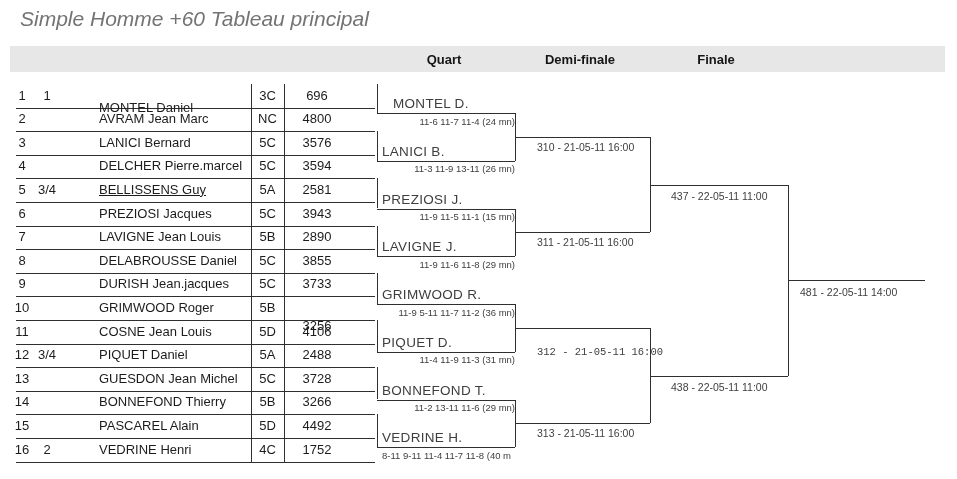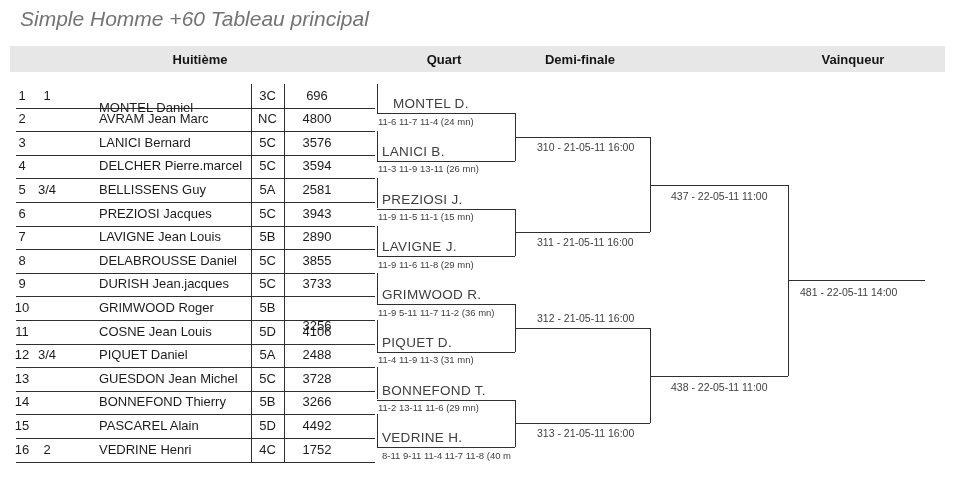--- a/index.html
+++ b/index.html
@@ -8,35 +8,34 @@
   .title{position:absolute;left:20px;top:7px;font-size:21px;font-style:italic;
          color:#737373;white-space:nowrap;}
   .header-band{position:absolute;left:10px;top:46px;width:935px;height:26px;background:#e7e7e7;}
   .hdr{position:absolute;top:6px;width:200px;text-align:center;font-size:13px;
        font-weight:bold;color:#151515;white-space:nowrap;}
   .hl{position:absolute;height:1px;background:#2f2f2f;}
   .vl{position:absolute;width:1px;background:#2f2f2f;}
   .cell{position:absolute;font-size:13px;color:#1c1c1c;white-space:nowrap;line-height:1.15;}
   .c-center{text-align:center;}
   .qname{position:absolute;font-size:13.5px;color:#3e3e3e;letter-spacing:.3px;white-space:nowrap;}
-  .score{position:absolute;font-size:9.5px;color:#3e3e3e;text-align:left;
+  .score{position:absolute;font-size:9.5px;color:#3e3e3e;text-align:right;
          white-space:nowrap;overflow:hidden;}
   .score-left{text-align:center;}
   .mlabel{position:absolute;font-size:10.5px;color:#3e3e3e;white-space:nowrap;}
 </style>
 </head>
 <body>
 
 <div class="page">
   <div class="title">Simple Homme +60 Tableau principal</div>
   <div class="header-band">
-    <span class="hdr" style="left:90px">Huitième</span>
     <span class="hdr" style="left:470px">Demi-finale</span>
     <span class="hdr" style="left:334px">Quart</span>
-    <span class="hdr" style="left:743px">Vainqueur</span>
+    <span class="hdr" style="left:606px">Finale</span>
   </div>
   <div id="bracket">
       <div class="hl" style="left: 16px; top: 107.6px; width: 359px;"></div>
       <div class="hl" style="left: 16px; top: 131.2px; width: 359px;"></div>
       <div class="hl" style="left: 16px; top: 154.8px; width: 359px;"></div>
       <div class="hl" style="left: 16px; top: 178.4px; width: 359px;"></div>
       <div class="hl" style="left: 16px; top: 202px; width: 359px;"></div>
       <div class="hl" style="left: 16px; top: 225.6px; width: 359px;"></div>
       <div class="hl" style="left: 16px; top: 249.2px; width: 359px;"></div>
       <div class="hl" style="left: 16px; top: 272.8px; width: 359px;"></div>
@@ -65,21 +64,21 @@
       <div class="cell" style="left: 99px; top: 135.7px;">LANICI Bernard</div>
       <div class="cell c-center" style="left: 251px; top: 135.7px; width: 33px;">5C</div>
       <div class="cell c-center" style="left: 287px; top: 135.7px; width: 60px;">3576</div>
       <div class="cell c-center" style="left: 12px; top: 159.3px; width: 20px;">4</div>
       <div class="cell c-center" style="left: 34px; top: 159.3px; width: 26px;"></div>
       <div class="cell" style="left: 99px; top: 159.3px;">DELCHER Pierre.marcel</div>
       <div class="cell c-center" style="left: 251px; top: 159.3px; width: 33px;">5C</div>
       <div class="cell c-center" style="left: 287px; top: 159.3px; width: 60px;">3594</div>
       <div class="cell c-center" style="left: 12px; top: 182.9px; width: 20px;">5</div>
       <div class="cell c-center" style="left: 34px; top: 182.9px; width: 26px;">3/4</div>
-      <div class="cell" style="left: 99px; top: 182.9px;">BELLISSENS Guy</div>
+      <div class="cell" style="left: 99px; top: 182.9px; text-decoration: underline;">BELLISSENS Guy</div>
       <div class="cell c-center" style="left: 251px; top: 182.9px; width: 33px;">5A</div>
       <div class="cell c-center" style="left: 287px; top: 182.9px; width: 60px;">2581</div>
       <div class="cell c-center" style="left: 12px; top: 206.5px; width: 20px;">6</div>
       <div class="cell c-center" style="left: 34px; top: 206.5px; width: 26px;"></div>
       <div class="cell" style="left: 99px; top: 206.5px;">PREZIOSI Jacques</div>
       <div class="cell c-center" style="left: 251px; top: 206.5px; width: 33px;">5C</div>
       <div class="cell c-center" style="left: 287px; top: 206.5px; width: 60px;">3943</div>
       <div class="cell c-center" style="left: 12px; top: 230.1px; width: 20px;">7</div>
       <div class="cell c-center" style="left: 34px; top: 230.1px; width: 26px;"></div>
       <div class="cell" style="left: 99px; top: 230.1px;">LAVIGNE Jean Louis</div>
@@ -163,21 +162,21 @@
       <div class="qname" style="left: 382px; top: 430.25px;">VEDRINE H.</div>
       <div class="score score-left" style="left: 378px; top: 449.75px; width: 137px;">8-11 9-11 11-4 11-7 11-8 (40 m</div>
       <div class="vl" style="left: 515px; top: 113px; height: 47.75px;"></div>
       <div class="hl" style="left: 515px; top: 136.875px; width: 135px;"></div>
       <div class="mlabel" style="left: 537px; top: 140.875px;">310 - 21-05-11 16:00</div>
       <div class="vl" style="left: 515px; top: 208.5px; height: 47.75px;"></div>
       <div class="hl" style="left: 515px; top: 232.375px; width: 135px;"></div>
       <div class="mlabel" style="left: 537px; top: 236.375px;">311 - 21-05-11 16:00</div>
       <div class="vl" style="left: 515px; top: 304px; height: 47.75px;"></div>
       <div class="hl" style="left: 515px; top: 327.875px; width: 135px;"></div>
-      <div class="mlabel" style="left: 537px; top: 312px;">312 - 21-05-11 16:00</div>
+      <div class="mlabel" style="left: 537px; top: 346px; font-family: Liberation Mono, monospace;">312 - 21-05-11 16:00</div>
       <div class="vl" style="left: 515px; top: 399.5px; height: 47.75px;"></div>
       <div class="hl" style="left: 515px; top: 423.375px; width: 135px;"></div>
       <div class="mlabel" style="left: 537px; top: 427.375px;">313 - 21-05-11 16:00</div>
       <div class="vl" style="left: 650px; top: 136.875px; height: 95.5px;"></div>
       <div class="vl" style="left: 650px; top: 327.875px; height: 95.5px;"></div>
       <div class="hl" style="left: 650px; top: 184.625px; width: 138px;"></div>
       <div class="mlabel" style="left: 671px; top: 189.625px;">437 - 22-05-11 11:00</div>
       <div class="hl" style="left: 650px; top: 375.625px; width: 138px;"></div>
       <div class="mlabel" style="left: 671px; top: 380.625px;">438 - 22-05-11 11:00</div>
       <div class="vl" style="left: 788px; top: 184.625px; height: 191px;"></div>

